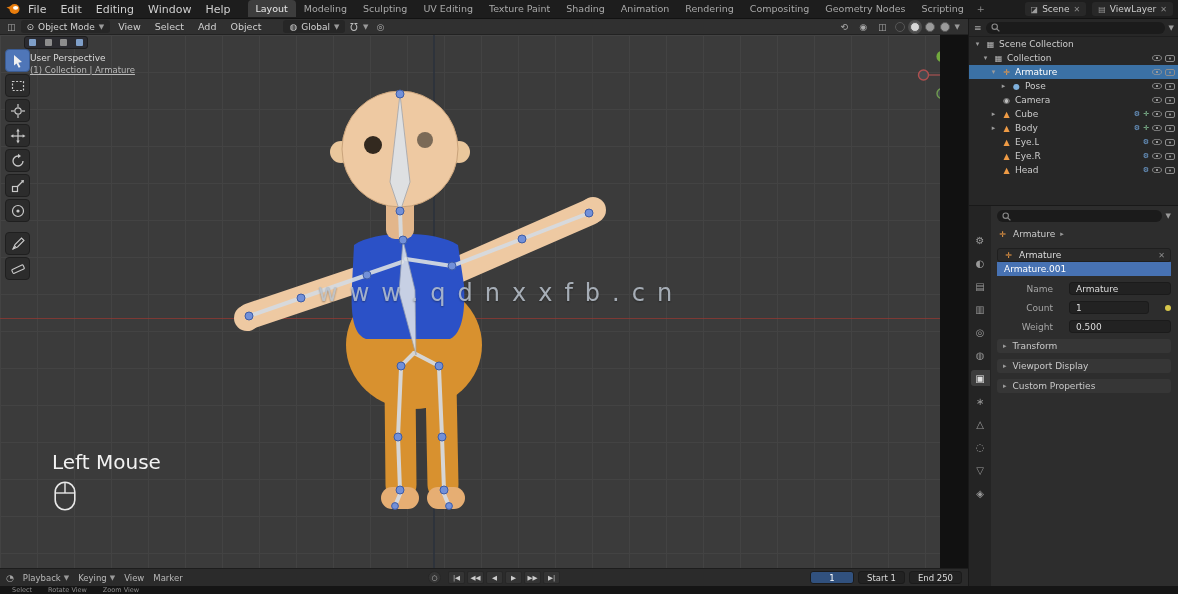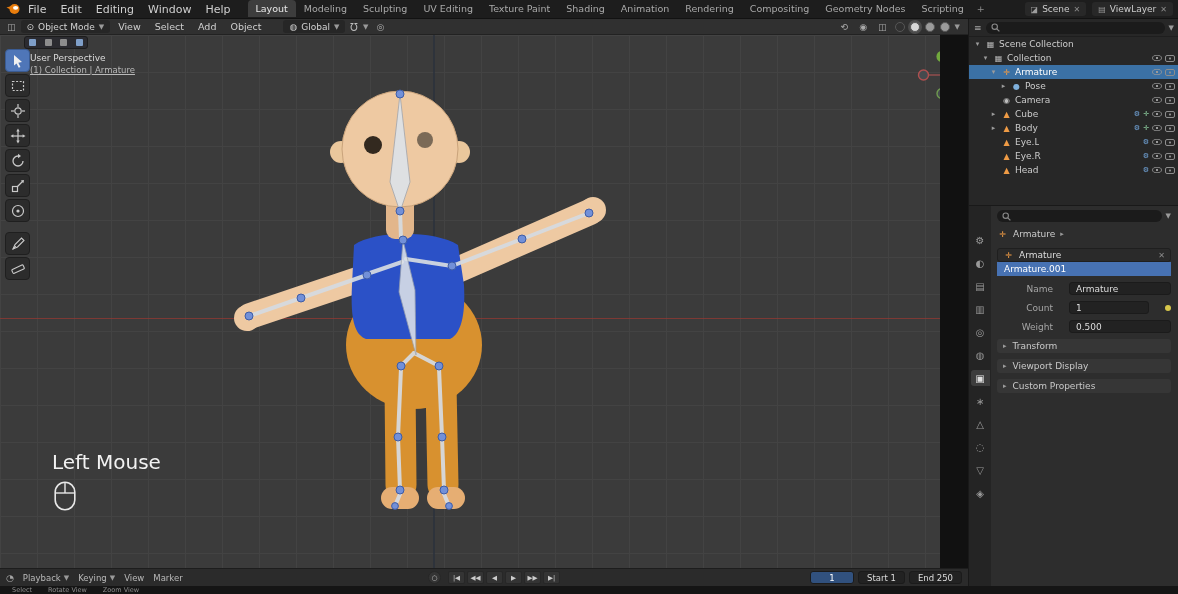--- a/index.html
+++ b/index.html
@@ -356,20 +356,21 @@
     <span class="navic">
       <svg width="14" height="14">
           <rect x="1.5" y="4" width="8" height="6.5" rx="1.2" fill="none" stroke="#c3c3c3" stroke-width="1.2"></rect>
           <polygon points="9.8,6.4 13,4.6 13,10 9.8,8.2" fill="none" stroke="#c3c3c3" stroke-width="1.1"></polygon>
         </svg>
     </span>
     <span class="navic">▦</span>
   </div>
 
   <div id="watermark">
+    <span class="wm-url">www.qdnxxfb.cn</span>
   </div>
 
   <div id="keyhint">Left Mouse</div>
   <svg id="mouseicon" width="22" height="30" viewBox="0 0 22 30">
     <rect x="1.2" y="1.2" width="19.6" height="27.6" rx="9.8" fill="none" stroke="#e8e8e8" stroke-width="1.6"></rect>
     <line x1="11" y1="1.5" x2="11" y2="12" stroke="#e8e8e8" stroke-width="1.4"></line>
     <line x1="1.5" y1="12" x2="20.5" y2="12" stroke="#e8e8e8" stroke-width="1.4"></line>
   </svg>
 </div>
 

